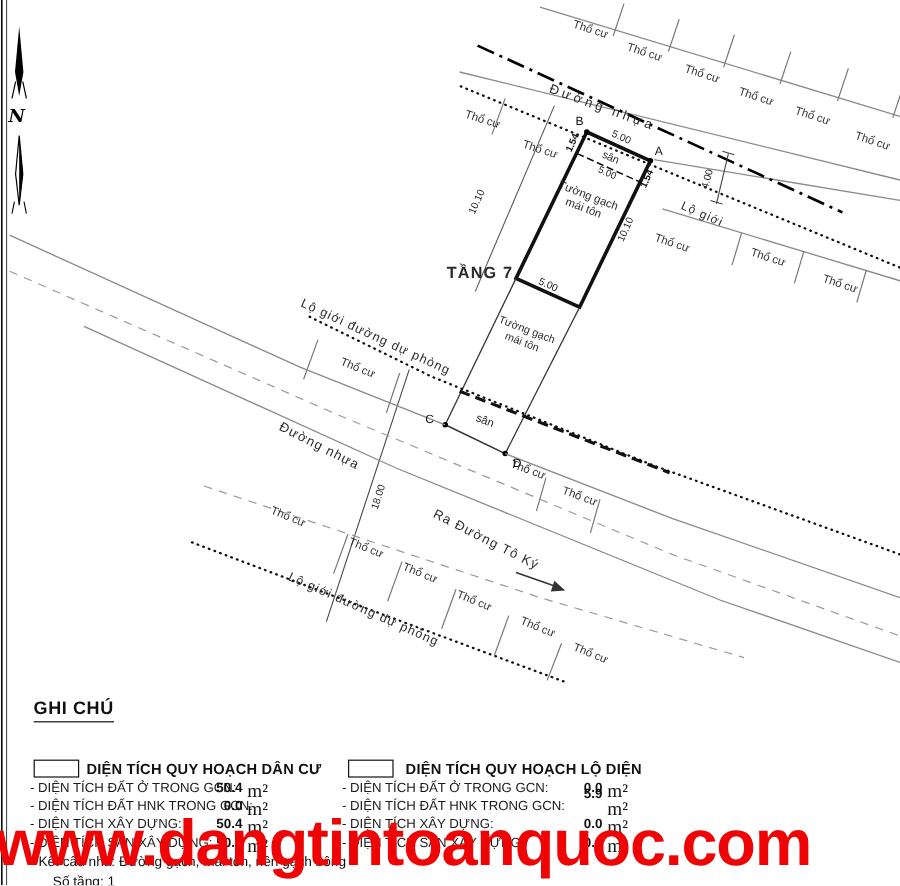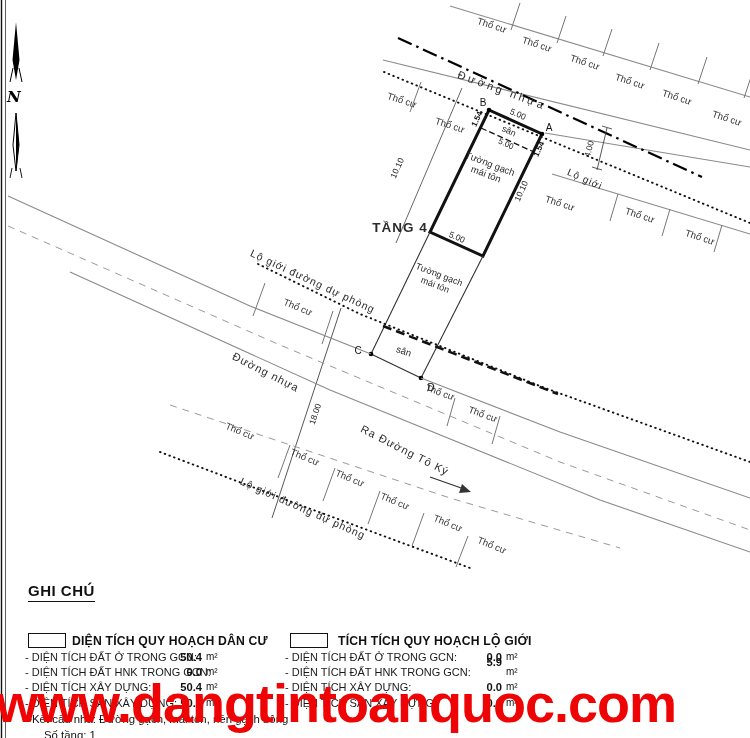--- a/index.html
+++ b/index.html
@@ -15,21 +15,21 @@
   .two{text-align:center;line-height:1.2;}
   
   #legend{position:absolute;left:0;top:576px;width:750px;height:162px;color:#111;}
   .lg-title{position:absolute;left:28px;top:6px;font-size:15px;font-weight:bold;
             border-bottom:1.6px solid #111;padding-bottom:2px;letter-spacing:.5px;}
   .lg-note{position:absolute;left:36px;top:33px;font-size:11.3px;color:#1a1a1a;}
   .swatch{position:absolute;width:36px;height:13px;background:#fff;border:1px solid #111;}
   .lg-header{position:absolute;font-size:12.2px;font-weight:bold;letter-spacing:.2px;}
   .lg-row-label{position:absolute;font-size:11px;color:#1a1a1a;}
   .lg-val{position:absolute;width:52px;text-align:right;font-size:11.2px;font-weight:bold;}
-  .lg-unit{position:absolute;font-size:10px;}
+  .lg-unit{position:absolute;font-size:16px;font-family:Liberation Serif, serif;}
   .lg-struct{position:absolute;left:28px;top:137px;font-size:11.4px;}
   .lg-floors{position:absolute;left:44px;top:153px;font-size:11.4px;}
   #watermark{position:absolute;left:-4px;top:672px;width:760px;font-size:54px;
              font-weight:bold;letter-spacing:-1px;white-space:nowrap;z-index:50;}
   .north-letter{position:absolute;left:7px;top:88px;font-size:15px;font-weight:bold;
                 font-style:italic;font-family:"DejaVu Serif",serif;color:#000;}
 </style>
 </head>
 <body>
 
@@ -155,21 +155,21 @@
   <div class="lbl tc" style="left:395px;top:501px;transform:translate(-50%,-50%) rotate(22deg);">Thổ cư</div>
   <div class="lbl tc" style="left:448px;top:523px;transform:translate(-50%,-50%) rotate(22deg);">Thổ cư</div>
   <div class="lbl tc" style="left:492px;top:545px;transform:translate(-50%,-50%) rotate(22deg);">Thổ cư</div>
 
   <div class="lbl" style="left:502px;top:90px;font-size:11px;letter-spacing:3px;transform:translate(-50%,-50%) rotate(20deg);">Đường nhựa</div>
   <div class="lbl" style="left:266px;top:372px;font-size:11px;letter-spacing:1px;transform:translate(-50%,-50%) rotate(27deg);">Đường nhựa</div>
   <div class="lbl" style="left:405px;top:450px;font-size:11px;letter-spacing:1px;transform:translate(-50%,-50%) rotate(27deg);">Ra Đường Tô Ký</div>
   <div class="lbl" style="left:585px;top:179px;font-size:10px;letter-spacing:1px;transform:translate(-50%,-50%) rotate(24deg);">Lộ giới</div>
   <div class="lbl" style="left:313px;top:281px;font-size:10.5px;letter-spacing:1px;transform:translate(-50%,-50%) rotate(25deg);">Lộ giới đường dự phòng</div>
   <div class="lbl" style="left:303px;top:508px;font-size:10.5px;letter-spacing:1px;transform:translate(-50%,-50%) rotate(24deg);">Lộ giới đường dự phòng</div>
-  <div class="lbl" style="left:400px;top:227px;font-size:13.5px;font-weight:600;letter-spacing:1px;transform:translate(-50%,-50%);">TẦNG 4</div>
+  <div class="lbl" style="left:400px;top:227px;font-size:13.5px;font-weight:600;letter-spacing:1px;transform:translate(-50%,-50%);">TẦNG 7</div>
 
   <div class="lbl two" style="left:488px;top:169px;font-size:9.5px;transform:translate(-50%,-50%) rotate(21deg);">
     <div>Tường gạch</div>
     <div>mái tôn</div>
   </div>
   <div class="lbl two" style="left:437px;top:280px;font-size:9px;transform:translate(-50%,-50%) rotate(21deg);">
     <div>Tường gạch</div>
     <div>mái tôn</div>
   </div>
 
@@ -190,21 +190,21 @@
   <div class="lbl pt" style="left:549px;top:127px;transform:translate(-50%,-50%);">A</div>
   <div class="lbl pt" style="left:358px;top:350px;transform:translate(-50%,-50%);">C</div>
   <div class="lbl pt" style="left:431px;top:387px;transform:translate(-50%,-50%);">D</div>
 
   <div id="legend">
     <div class="lg-title">GHI CHÚ</div>
 
     <div class="swatch" style="left:28px;top:57px;"></div>
     <div class="lg-header" style="left:72px;top:58px;">DIỆN TÍCH QUY HOẠCH DÂN CƯ</div>
     <div class="swatch" style="left:290px;top:57px;"></div>
-    <div class="lg-header" style="left:338px;top:58px;">TÍCH TÍCH QUY HOẠCH LỘ GIỚI</div>
+    <div class="lg-header" style="left:338px;top:58px;">DIỆN TÍCH QUY HOẠCH LỘ DIỆN</div>
 
     <div class="lg-row-label" style="left:25px;top:75px;">- DIỆN TÍCH ĐẤT Ở TRONG GCN:</div>
     <div class="lg-val" style="left:150px;top:75px;">50.4</div>
     <div class="lg-unit" style="left:206px;top:75px;">m²</div>
     <div class="lg-row-label" style="left:25px;top:90px;">- DIỆN TÍCH ĐẤT HNK TRONG GCN:</div>
     <div class="lg-val" style="left:150px;top:90px;">0.0</div>
     <div class="lg-unit" style="left:206px;top:90px;">m²</div>
     <div class="lg-row-label" style="left:25px;top:105px;">- DIỆN TÍCH XÂY DỰNG:</div>
     <div class="lg-val" style="left:150px;top:105px;">50.4</div>
     <div class="lg-unit" style="left:206px;top:105px;">m²</div>

